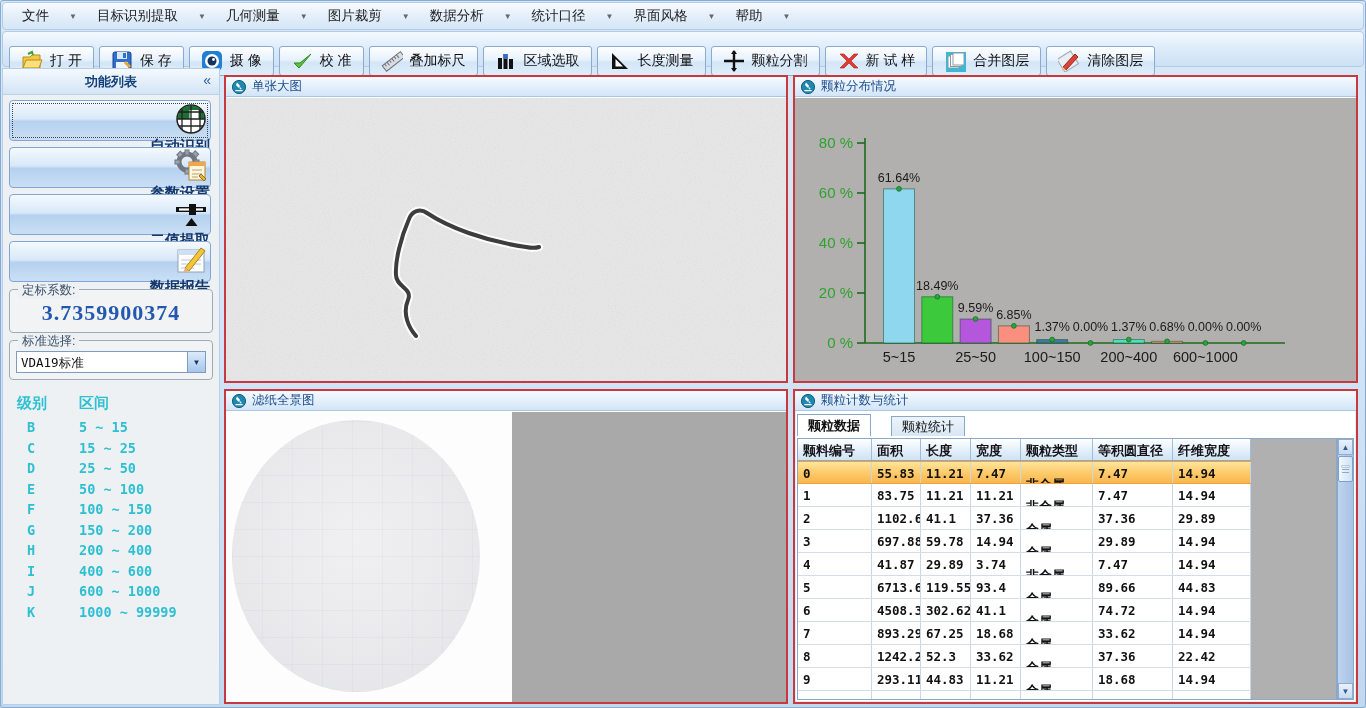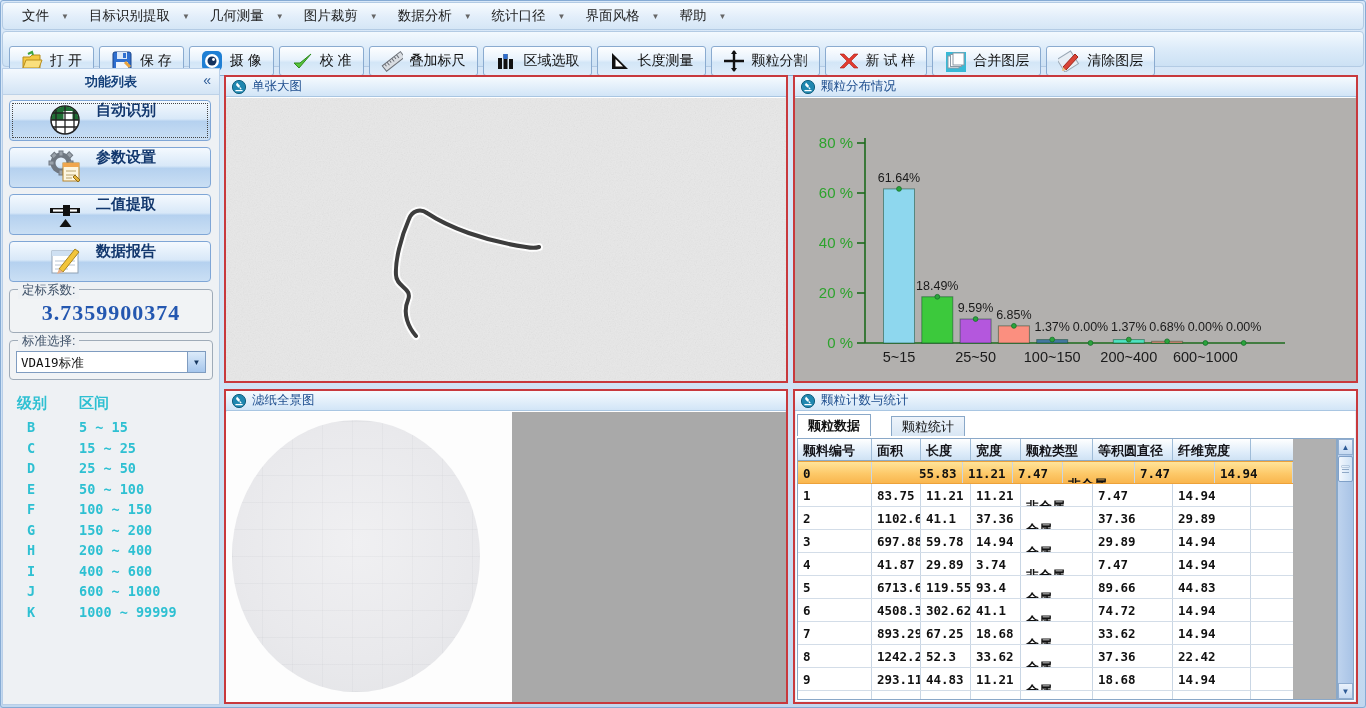--- a/index.html
+++ b/index.html
@@ -5,21 +5,21 @@
   * { margin:0; padding:0; box-sizing:border-box; }
   html,body { width:1366px; height:708px; overflow:hidden;
     font-family:"Liberation Sans","DejaVu Sans",sans-serif;
     background:linear-gradient(180deg,#d9e8f8 0%,#cfe2f5 60%,#c2d8ef 100%); position:relative; }
   .window-frame { position:absolute; inset:0; border:1px solid #86abd4; border-radius:3px; pointer-events:none; z-index:99; }
 
   
   .menubar { position:absolute; left:2px; top:2px; right:2px; height:28px;
     background:linear-gradient(180deg,#f7fbfe,#e2eefa 55%,#d5e6f6);
     border:1px solid #b3cbe4; border-radius:4px; display:flex; align-items:center; padding:0 10px; gap:2px; }
-  .menu-item { display:flex; align-items:center; gap:12px; padding:3px 9px; font-size:13.5px; color:#1b1b1b; border-radius:3px; cursor:default; }
+  .menu-item { display:flex; align-items:center; gap:20px; padding:3px 9px; font-size:13.5px; color:#1b1b1b; border-radius:3px; cursor:default; }
   .menu-item .arr { font-size:8px; color:#666; }
 
   
   .toolbar { position:absolute; left:2px; top:31px; right:2px; height:36px;
     background:linear-gradient(180deg,#f3f9fe,#dcebf9 50%,#cce1f4);
     border:1px solid #b3cbe4; border-radius:4px; display:flex; align-items:center; padding:0 6px; gap:5px; }
   .tb-btn { height:30px; display:flex; align-items:center; gap:7px; padding:12px 11px;
     background:linear-gradient(180deg,#fdfeff,#e8f2fc 45%,#d3e6f7 55%,#e0edfa);
     border:1px solid #8aabd0; border-radius:3px; font-size:14px; color:#111; cursor:default;margin-top:23px; }
   .tb-btn .ticon { width:22px; height:22px; display:inline-flex; }
@@ -27,21 +27,21 @@
 
   
   .sidebar { position:absolute; left:2px; top:68px; width:218px; bottom:3px;
     background:#eef1f4; border:1px solid #b9cfe8; }
   .sb-header { height:26px; background:linear-gradient(180deg,#f4f9fe,#d3e4f5);
     border-bottom:1px solid #bdd2e8; display:flex; align-items:center; justify-content:center; position:relative; }
   .sb-header .sb-title { font-size:13px; font-weight:bold; color:#14407a; }
   .sb-header .collapse { position:absolute; right:8px; top:3px; font-size:14px; color:#2c5a96; cursor:default; }
   .sb-btn { margin:5px 8px 6px 6px; height:41px; position:relative;
     background:linear-gradient(180deg,#f4f9fe,#d8e8f8 46%,#b5d1ef 52%,#cadff4);
-    border:1px solid #7fa6d6; border-radius:4px; display:flex; align-items:flex-start; cursor:default; }
+    border:1px solid #7fa6d6; border-radius:4px; display:flex; align-items:flex-end; cursor:default;flex-direction:column; }
   .sb-btn.focused { outline:1px dotted #444; outline-offset:-4px; }
   .sb-btn .sicon { width:38px; height:38px; margin-left:36px; display:flex; align-items:center; justify-content:center; }
   .sb-btn .sicon svg { width:36px; height:36px; }
   .sb-btn .slabel { font-size:15px; font-weight:bold; color:#13386e; margin-left:12px; }
 
   .groupbox { margin:7px 6px 0 6px; border:1px solid #9fabb8; border-radius:4px; position:relative; padding:10px 6px 6px 6px; background:#f1f3f5; }
   .groupbox .legend { position:absolute; top:-8px; left:8px; background:#eef1f4; padding:0 4px; font-size:12.5px; color:#3c4f66; }
   .calib-value { text-align:center; font-family:"Liberation Serif","DejaVu Serif",serif; font-weight:bold; font-size:22px; color:#2457b0; letter-spacing:1px; }
   .combo { display:flex; height:22px; border:1px solid #7f9cc0; background:#fff; }
   .combo .combo-text { flex:1; font-family:"DejaVu Sans Mono",monospace; font-size:12.5px; color:#111; padding:3px 4px; }
@@ -512,21 +512,21 @@
             <div class="tcell" style="width: 74px;">颗料编号</div>
             <div class="tcell" style="width: 49px;">面积</div>
             <div class="tcell" style="width: 50px;">长度</div>
             <div class="tcell" style="width: 50px;">宽度</div>
             <div class="tcell" style="width: 72px;">颗粒类型</div>
             <div class="tcell" style="width: 80px;">等积圆直径</div>
             <div class="tcell" style="width: 78px;">纤维宽度</div>
           </div>
           <div class="trow selected">
             <div class="tcell" style="width: 74px;">0</div>
-            <div class="tcell" style="width: 49px; margin-left: 42px;">55.83</div>
+            <div class="tcell" style="width: 49px;">55.83</div>
             <div class="tcell" style="width: 50px;">11.21</div>
             <div class="tcell" style="width: 50px;">7.47</div>
             <div class="tcell cjk" style="width: 72px;">非金属</div>
             <div class="tcell" style="width: 80px;">7.47</div>
             <div class="tcell" style="width: 78px;">14.94</div>
           </div>
           <div class="trow">
             <div class="tcell" style="width: 74px;">1</div>
             <div class="tcell" style="width: 49px;">83.75</div>
             <div class="tcell" style="width: 50px;">11.21</div>

